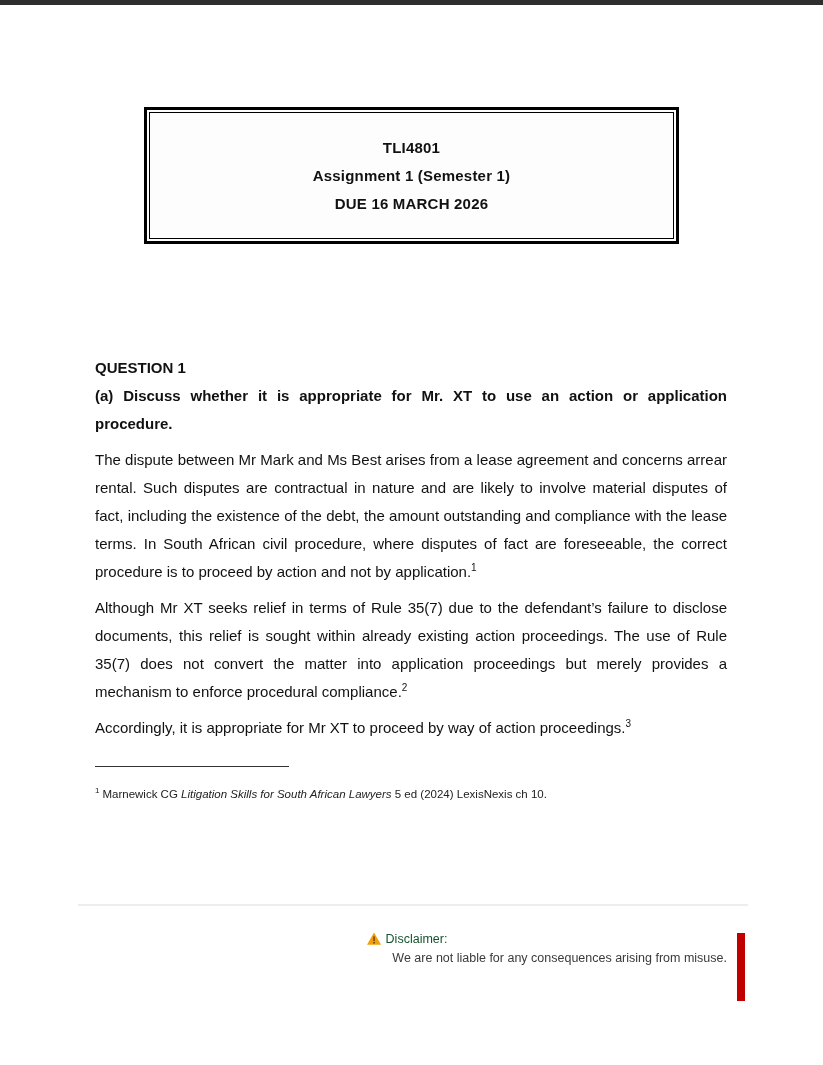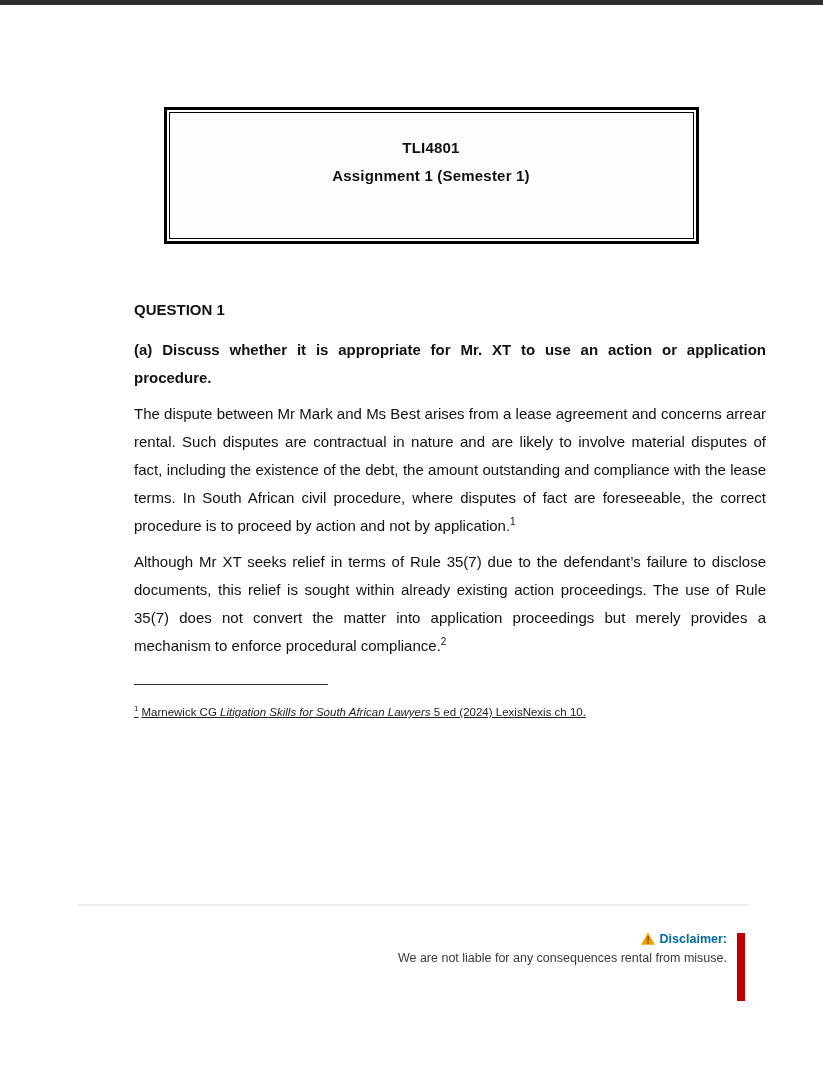--- a/index.html
+++ b/index.html
@@ -5,21 +5,20 @@
   * { margin: 0; padding: 0; box-sizing: border-box; }
   html, body { background: #ffffff; }
   .page {
     position: relative;
     width: 823px;
     height: 1065px;
     background: #ffffff;
     font-family: "Liberation Sans", sans-serif;
     color: #111111;
     overflow: hidden;
-    padding-left: 39px;
   }
   .top-bar {
     position: absolute;
     top: 0; left: 0;
     width: 100%; height: 5px;
     background: #2e2e2e;
   }
   
   .title-box-outer {
     margin: 107px auto 0 auto;
@@ -40,27 +39,26 @@
     font-weight: bold;
     line-height: 28px;
     letter-spacing: 0.2px;
   }
   
   .content {
     margin-left: 95px;
     width: 632px;
   }
   .q-heading {
-    margin-top: 52px;
+    margin-top: 110px;
     font-size: 15px;
     font-weight: bold;
     line-height: 28px;
   }
   .q-subheading {
-    margin-top: 12px;
     font-size: 15px;
     font-weight: bold;
     line-height: 28px;
     text-align: justify;
   }
   .body-par {
     margin-top: 8px;
     font-size: 15px;
     line-height: 28px;
     text-align: justify;
@@ -74,21 +72,20 @@
   .footnote-sep {
     margin-top: 24px;
     width: 194px;
     border-top: 1px solid #333333;
   }
   .footnote {
     margin-top: 20px;
     font-size: 11.5px;
     line-height: 15px;
     color: #222222;
-    text-decoration: underline;
   }
   .footnote sup {
     font-size: 8px;
     line-height: 0;
     vertical-align: super;
     margin-right: 3px;
   }
   .footnote .fn-italic { font-style: italic; }
   
   .footer-rule {
@@ -103,22 +100,23 @@
     position: absolute;
     top: 931px;
     right: 96px;
     width: 640px;
     text-align: right;
     font-size: 12.5px;
     line-height: 17px;
     color: #3a3a3a;
   }
   .disclaimer-label-row {
-    font-weight: bold;
-    color: #0369a1;
+    font-weight: normal;
+    color: #14532d;
+    text-align: center;
   }
   .warning-icon {
     display: inline-block;
     vertical-align: -2px;
     margin-right: 5px;
   }
   .red-bar {
     position: absolute;
     left: 737px;
     top: 933px;
@@ -131,49 +129,51 @@
 <body>
 
 <div class="page">
 
   <div class="top-bar" style="background: rgb(46, 46, 46);"></div>
 
   <div class="title-box-outer">
     <div class="title-box-inner">
       <div class="title-line">TLI4801</div>
       <div class="title-line">Assignment 1 (Semester 1)</div>
+      <div class="title-line">DUE 16 MARCH 2026</div>
     </div>
   </div>
 
   <div class="content">
     <div class="q-heading">QUESTION 1</div>
     <div class="q-subheading">(a) Discuss whether it is appropriate for Mr. XT to use an action or application procedure.</div>
 
     <p class="body-par"><span>The dispute between Mr Mark and Ms Best arises from a lease agreement and concerns arrear rental. Such disputes are contractual in nature and are likely to involve material disputes of fact, including the existence of the debt, the amount outstanding and compliance with the lease terms. In South African civil procedure, where disputes of fact are foreseeable, the correct procedure is to proceed by action and not by application.</span><sup>1</sup></p>
 
     <p class="body-par"><span>Although Mr XT seeks relief in terms of Rule 35(7) due to the defendant’s failure to disclose documents, this relief is sought within already existing action proceedings. The use of Rule 35(7) does not convert the matter into application proceedings but merely provides a mechanism to enforce procedural compliance.</span><sup>2</sup></p>
 
+    <p class="body-par"><span>Accordingly, it is appropriate for Mr XT to proceed by way of action proceedings.</span><sup>3</sup></p>
 
     <div class="footnote-sep"></div>
 
     <div class="footnote"><sup>1</sup><span>Marnewick CG </span><span class="fn-italic">Litigation Skills for South African Lawyers</span><span> 5 ed (2024) LexisNexis ch 10.</span></div>
 
 
   </div>
 
   <div class="footer-rule"></div>
 
   <div class="disclaimer">
     <div class="disclaimer-label-row">
       <span class="warning-icon">
         <svg width="14" height="13" viewBox="0 0 16 14">
           <path d="M8 0 L16 14 L0 14 Z" fill="#f2a007"></path>
           <rect x="7.2" y="4.6" width="1.7" height="5.2" fill="#6e4500"></rect>
           <circle cx="8.05" cy="11.8" r="1.05" fill="#6e4500"></circle>
         </svg>
       </span><span>Disclaimer:</span>
     </div>
-    <div>We are not liable for any consequences rental from misuse.</div>
+    <div>We are not liable for any consequences arising from misuse.</div>
   </div>
 
   <div class="red-bar" style="background: rgb(192, 0, 0);"></div>
 
 </div>
 
 </body></html>

